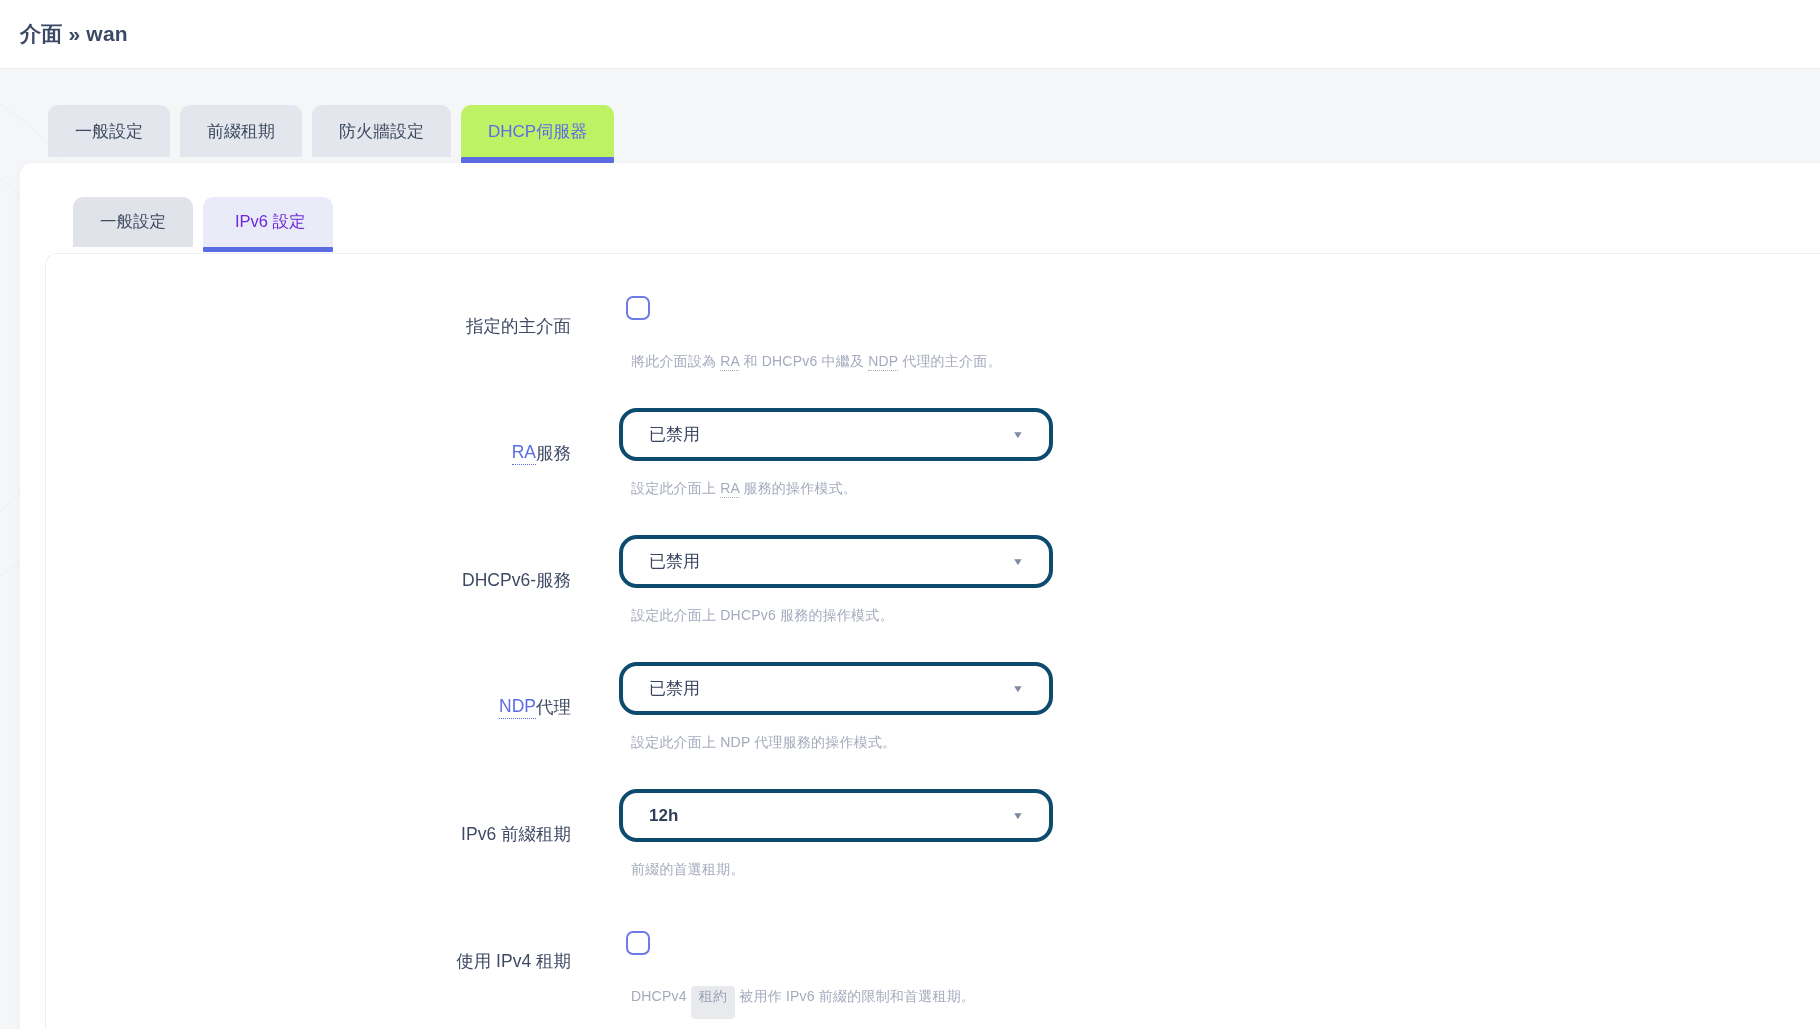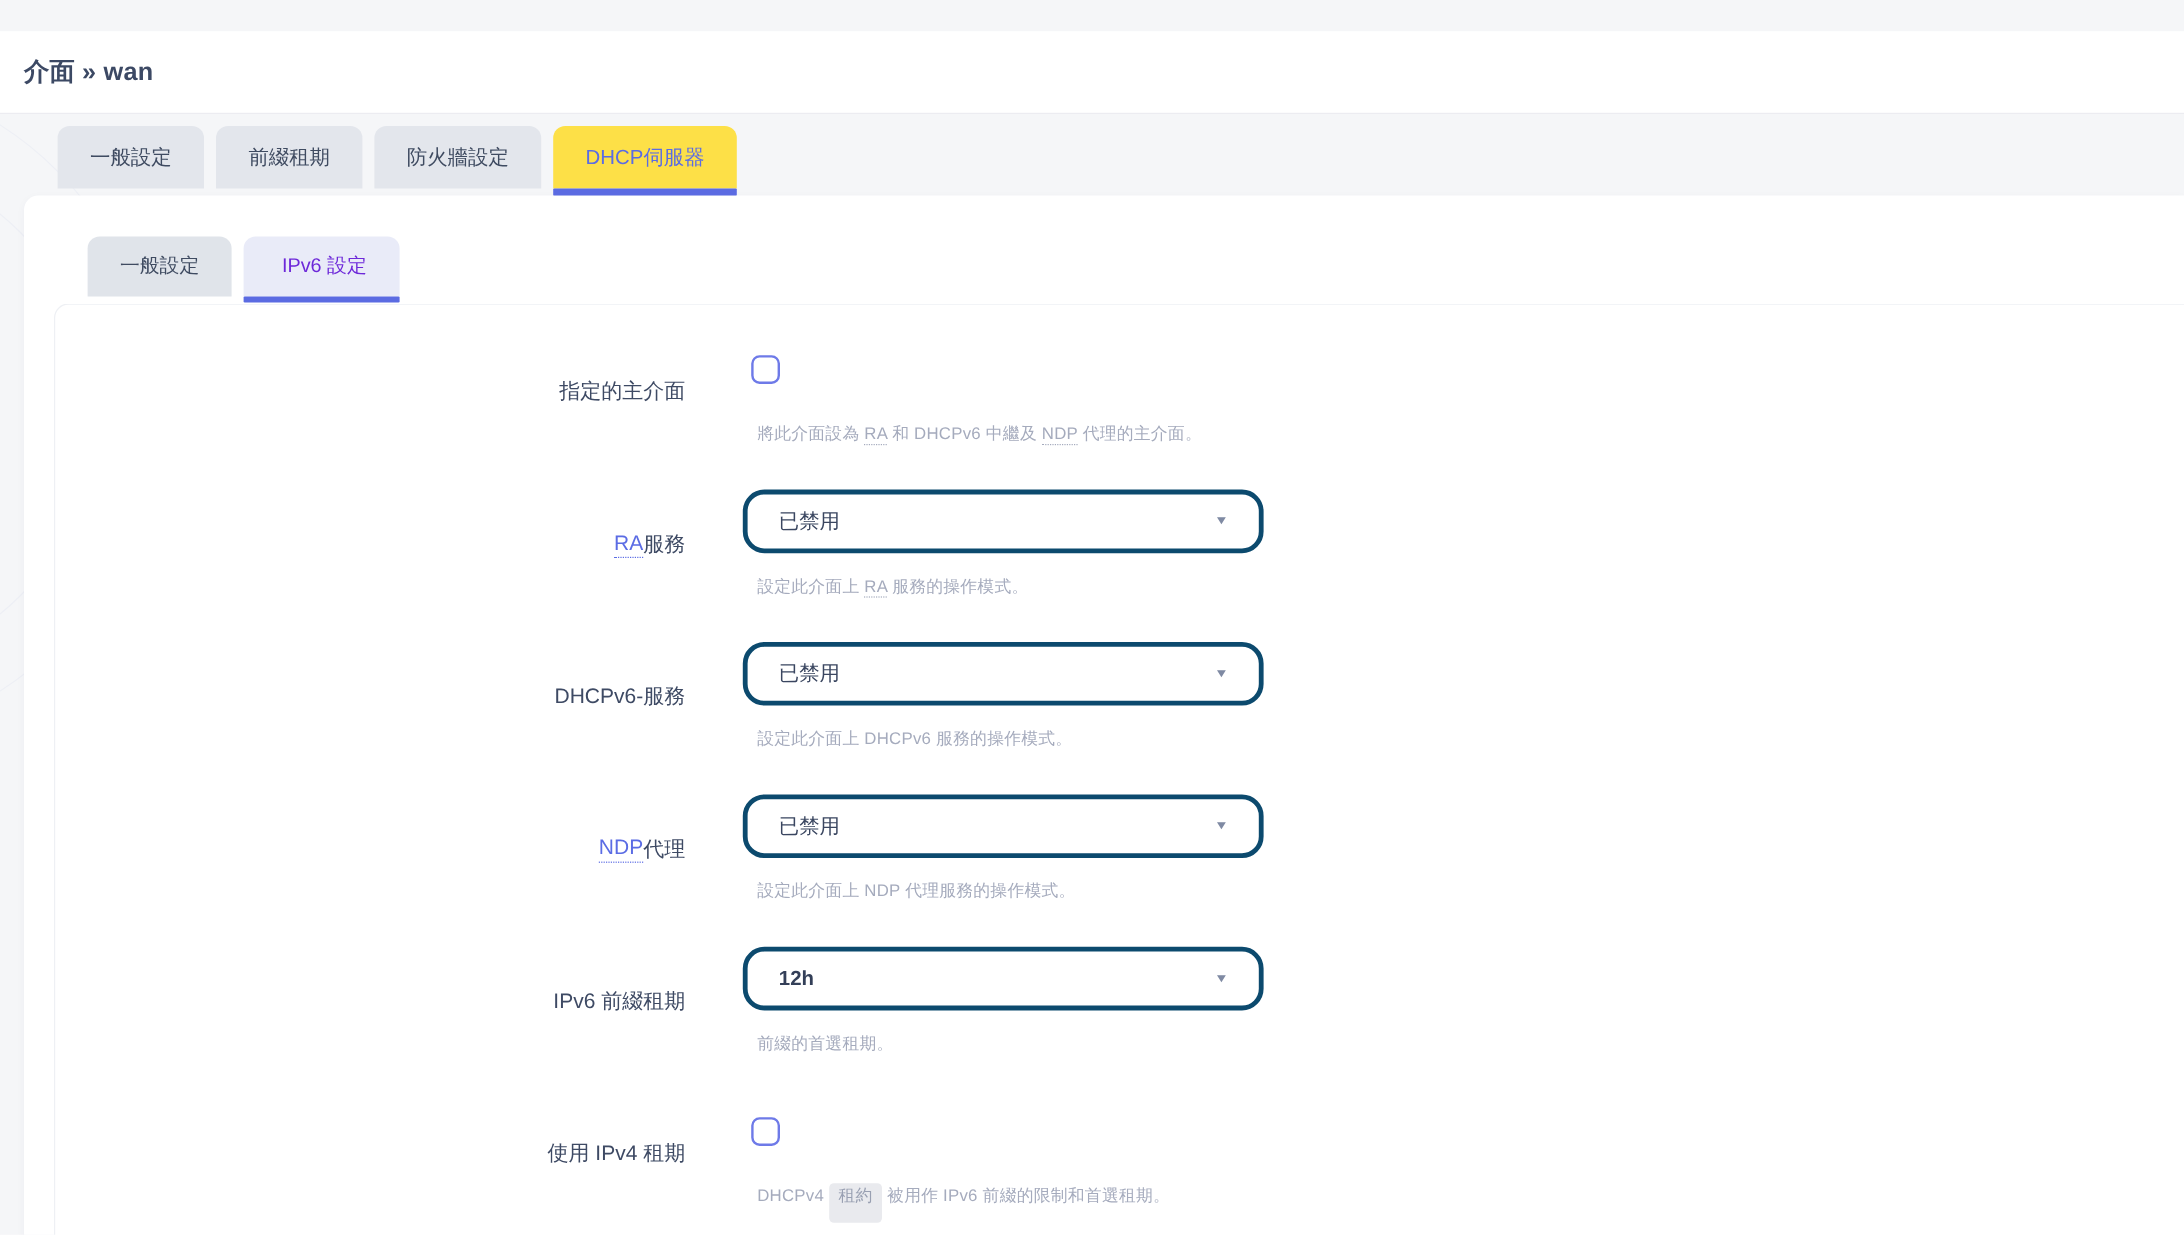--- a/index.html
+++ b/index.html
@@ -21,41 +21,40 @@
   .decor-2 { width: 430px; height: 430px; left: -350px; top: 130px; }
 
   
   .page-header {
     position: absolute; top: 0; left: 0; right: 0; height: 69px;
     background: #ffffff;
     border-bottom: 1px solid #ececf1;
     display: flex; align-items: center;
     padding-left: 20px;
     z-index: 3;
-    margin-top: 26px;
   }
   .page-title {
     font-size: 21px; font-weight: 700; color: #3c4964; letter-spacing: .2px;
   }
 
   
   .tabs {
     position: absolute; left: 48px; top: 105px;
     display: flex; gap: 10px; z-index: 2;
   }
   .tab {
     height: 52px; padding: 0 27px;
     display: flex; align-items: center;
     font-size: 17px; color: #3f4b61;
     background: #e3e6ec;
     border-radius: 10px 10px 0 0;
     position: relative; cursor: pointer;
     white-space: nowrap;
   }
-  .tab.active { background: #fde047; color: #5b6ce4; }
+  .tab.active { background: #bef264; color: #5b6ce4; }
   .tab.active::after {
     content: ""; position: absolute; left: 0; right: 0; bottom: -6px; height: 6px;
     background: #5b6be2; border-radius: 1px;
   }
 
   
   .card {
     position: absolute; left: 20px; top: 163px; right: 0; height: 920px;
     background: #ffffff;
     border-radius: 12px 0 0 0;

